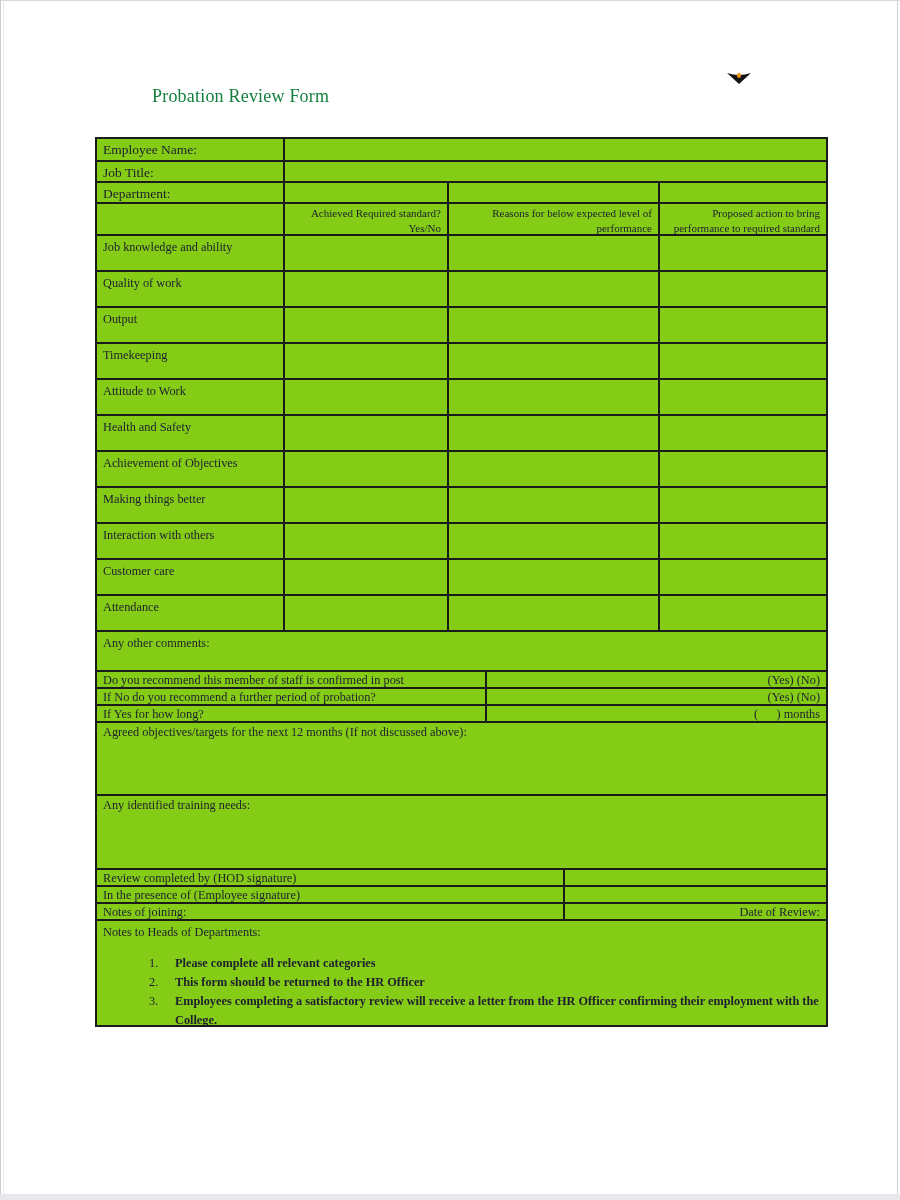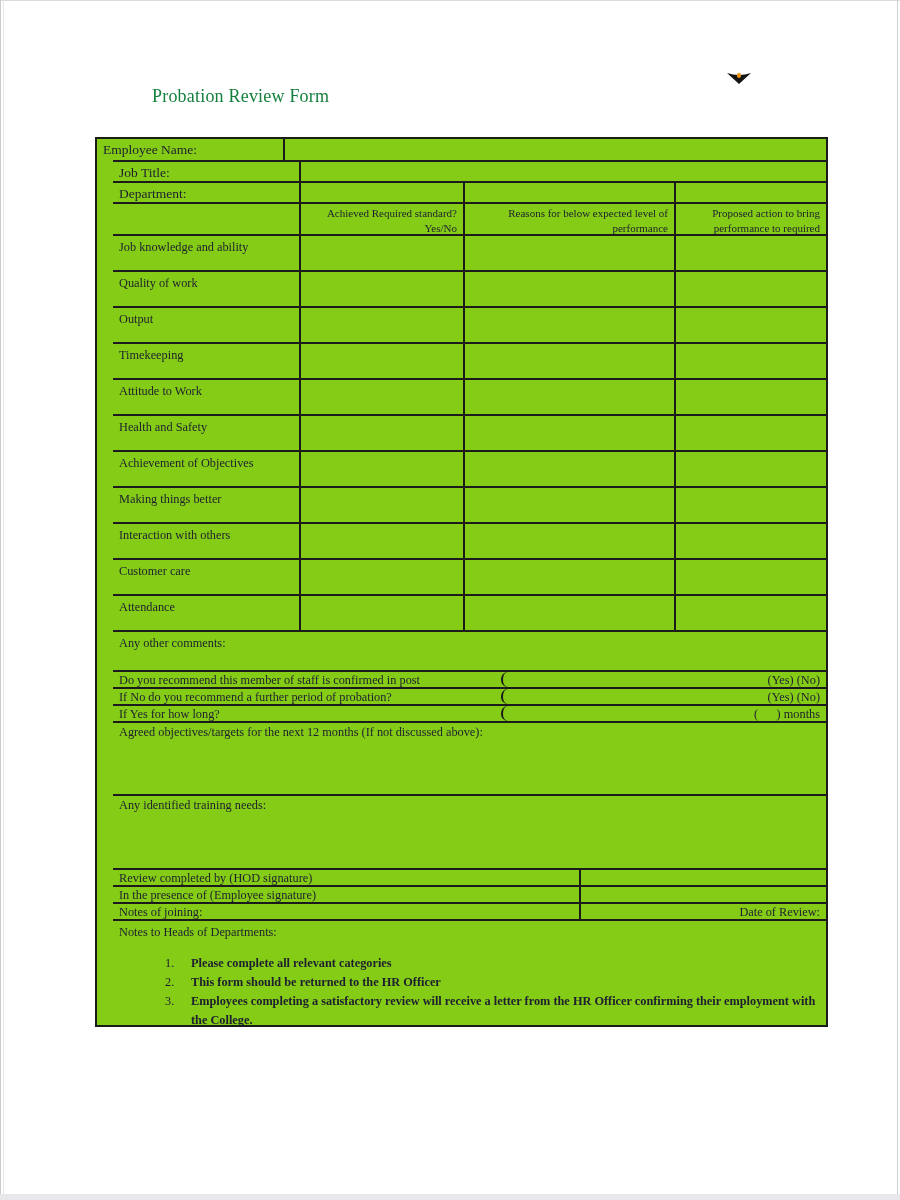--- a/index.html
+++ b/index.html
@@ -28,21 +28,21 @@
     letter-spacing:.2px;
   }
   .dd-arrow{position:absolute;left:726px;top:72px;width:26px;height:13px;}
 
   .form{
     position:absolute;left:95px;top:137px;width:733px;
     box-sizing:border-box;border:2px solid var(--line);
     background:#84cc16;
   }
   .row{display:flex;box-sizing:border-box;}
-  .row + .row{border-top:2px solid var(--line);margin-left:16px;}
+  .row + .row{border-top:2px solid var(--line);}
   .cell{
     box-sizing:border-box;padding:2px 6px;overflow:hidden;
     font-size:12.3px;line-height:15px;color:var(--ink);
   }
   .cell + .cell{border-left:2px solid var(--line);text-align:right;}
 
   .w-label{width:186px;flex:0 0 auto;}
   .w-c2{width:164px;flex:0 0 auto;}
   .w-c3{width:211px;flex:0 0 auto;}
   .w-rest{flex:1 1 auto;}
@@ -55,21 +55,21 @@
   .h-comments{height:40px;}
   .h-q{height:17px;}
   .h-agreed{height:73px;}
   .h-training{height:74px;}
   .h-sig{height:17px;}
   .h-notes{height:106px;}
 
   .info-label{font-size:13.5px;line-height:17px;}
   .head-cell{font-size:11px;line-height:15px;padding-top:2px;}
   .crit-label{padding-top:4px;}
-  .q-label,.q-answer{font-size:12.3px;line-height:14px;padding-top:1px;padding-bottom:1px;border-radius:7px;}
+  .q-label,.q-answer{font-size:12.3px;line-height:14px;padding-top:1px;padding-bottom:1px;}
   .tall-label{padding-top:2px;}
   .sig-label{font-size:12.3px;line-height:14px;padding-top:1px;padding-bottom:1px;}
 
   .notes-cell{padding:4px 6px;}
   .notes-list{margin-top:14px;padding-left:46px;}
   .note-item{display:flex;line-height:19px;}
   .note-num{flex:0 0 26px;}
   .note-text{flex:1 1 auto;font-weight:bold;}
 </style>
 </head>

